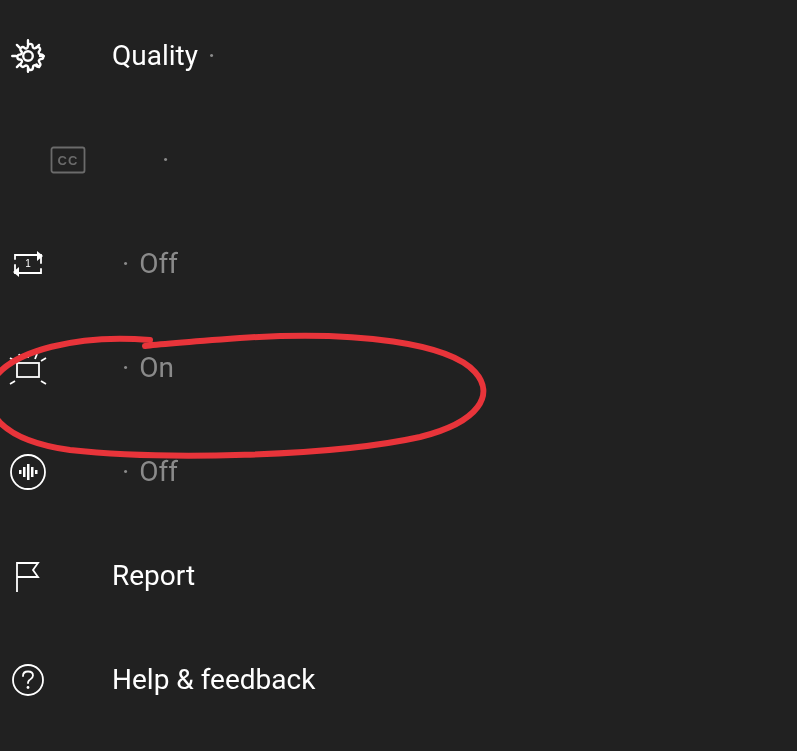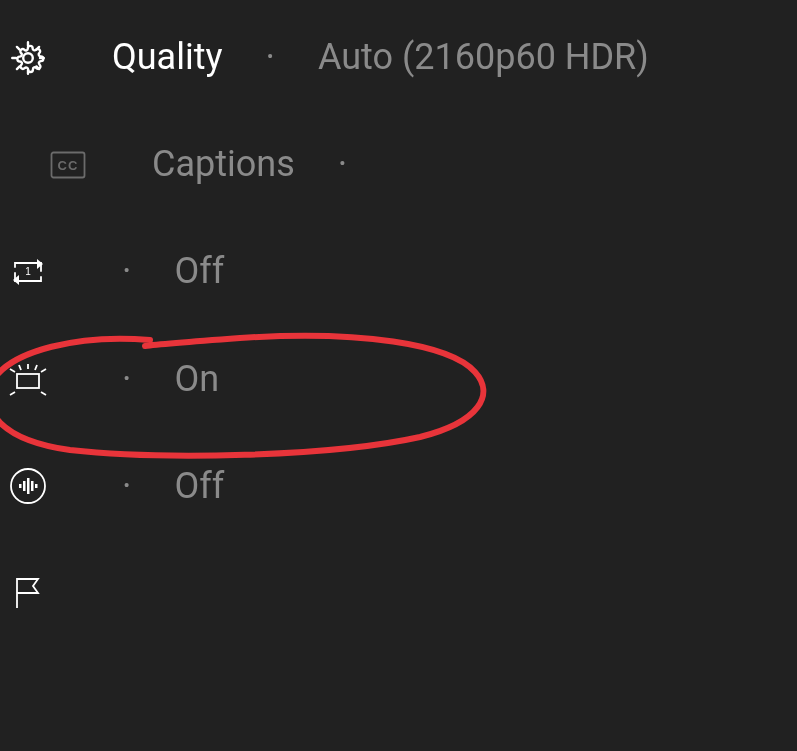--- a/index.html
+++ b/index.html
@@ -33,26 +33,25 @@
     .icon-wrap {
       width: 40px;
       height: 40px;
       display: flex;
       align-items: center;
       justify-content: center;
       flex-shrink: 0;
     }
     .label-wrap {
       margin-left: 64px;
-      font-size: 36px;
+      font-size: 28px;
       line-height: 1.2;
       display: flex;
       align-items: flex-end;
       flex-wrap: wrap;
-      gap: 33px;
     }
     .label-primary {
       color: #ffffff;
       font-weight: 400;
     }
     .label-primary.dim {
       color: #8a8a8a;
     }
     .sep {
       color: #8a8a8a;
@@ -85,33 +84,31 @@
     <span class="icon-wrap">
       <svg width="36" height="36" viewBox="0 0 24 24" fill="none" stroke="#ffffff" stroke-width="1.6">
         <circle cx="12" cy="12" r="3.2"></circle>
         <path d="M12 1.5v2.5M12 20v2.5M4.6 4.6l1.8 1.8M17.6 17.6l1.8 1.8M1.5 12h2.5M20 12h2.5M4.6 19.4l1.8-1.8M17.6 6.4l1.8-1.8" stroke-linecap="round"></path>
         <path d="M19.4 15c-.2.5-.1 1 .3 1.4l.1.1c.3.3.5.7.5 1.1 0 .4-.2.8-.5 1.1-.3.3-.7.5-1.1.5-.4 0-.8-.2-1.1-.5l-.1-.1c-.4-.4-.9-.5-1.4-.3-.5.2-.8.7-.8 1.2v.2c0 .9-.7 1.6-1.6 1.6s-1.6-.7-1.6-1.6v-.1c0-.5-.4-1-.9-1.2-.5-.2-1-.1-1.4.3l-.1.1c-.3.3-.7.5-1.1.5-.4 0-.8-.2-1.1-.5-.3-.3-.5-.7-.5-1.1 0-.4.2-.8.5-1.1l.1-.1c.4-.4.5-.9.3-1.4-.2-.5-.7-.8-1.2-.8h-.2c-.9 0-1.6-.7-1.6-1.6s.7-1.6 1.6-1.6h.1c.5 0 1-.4 1.2-.9.2-.5.1-1-.3-1.4l-.1-.1c-.3-.3-.5-.7-.5-1.1 0-.4.2-.8.5-1.1.3-.3.7-.5 1.1-.5.4 0 .8.2 1.1.5l.1.1c.4.4.9.5 1.4.3.5-.2.8-.7.8-1.2v-.2c0-.9.7-1.6 1.6-1.6s1.6.7 1.6 1.6v.1c0 .5.3 1 .8 1.2.5.2 1 .1 1.4-.3l.1-.1c.3-.3.7-.5 1.1-.5.4 0 .8.2 1.1.5.3.3.5.7.5 1.1 0 .4-.2.8-.5 1.1l-.1.1c-.4.4-.5.9-.3 1.4.2.5.7.8 1.2.8h.2c.9 0 1.6.7 1.6 1.6s-.7 1.6-1.6 1.6h-.1c-.5 0-1 .3-1.2.8z" fill="none"></path>
       </svg>
     </span>
     <div class="label-wrap">
       <span class="label-primary">Quality</span>
       <span class="sep">·</span>
-      <span class="label-value">Auto (2160p60 HDR)</span>
     </div>
   </div>
 
   <div class="menu-item disabled">
     <span class="icon-wrap">
       <svg width="36" height="28" viewBox="0 0 36 28" fill="none">
         <rect x="1.5" y="1.5" width="33" height="25" rx="2" stroke="#6b6b6b" stroke-width="1.8" fill="none"></rect>
         <text x="18" y="19" font-size="13" fill="#6b6b6b" text-anchor="middle" font-family="Arial" font-weight="600" letter-spacing="1">CC</text>
       </svg>
     </span>
     <div class="label-wrap">
-      <span class="label-primary dim">Captions</span>
       <span class="sep">·</span>
     </div>
   </div>
 
   <div class="menu-item">
     <span class="icon-wrap">
       <svg width="38" height="30" viewBox="0 0 38 30" fill="none" stroke="#ffffff" stroke-width="1.8">
         <path d="M6 10 L6 6 L32 6 L32 14" stroke-linecap="round" fill="none"></path>
         <path d="M32 20 L32 24 L6 24 L6 16" stroke-linecap="round" fill="none"></path>
         <path d="M28 2 L34 7 L28 12" fill="#ffffff" stroke="none"></path>
@@ -161,22 +158,37 @@
     </div>
   </div>
 
   <div class="menu-item">
     <span class="icon-wrap">
       <svg width="36" height="36" viewBox="0 0 36 36" fill="none" stroke="#ffffff" stroke-width="1.8">
         <line x1="7" y1="4" x2="7" y2="34"></line>
         <path d="M7 5 L28 5 L23 12 L28 19 L7 19" fill="none"></path>
       </svg>
     </span>
-  </div>
-
+    <div class="label-wrap">
+      <span class="label-primary">Report</span>
+    </div>
+  </div>
+
+  <div class="menu-item">
+    <span class="icon-wrap">
+      <svg width="36" height="36" viewBox="0 0 36 36" fill="none">
+        <circle cx="18" cy="18" r="15" stroke="#ffffff" stroke-width="1.8" fill="none"></circle>
+        <path d="M13 14 C13 11 15 9.5 18 9.5 C21 9.5 23 11 23 13.5 C23 16 20.5 17 19 18.5 C18.3 19.2 18 20 18 21" stroke="#ffffff" stroke-width="1.8" fill="none" stroke-linecap="round"></path>
+        <circle cx="18" cy="25.5" r="1.4" fill="#ffffff"></circle>
+      </svg>
+    </span>
+    <div class="label-wrap">
+      <span class="label-primary">Help &amp; feedback</span>
+    </div>
+  </div>
 
   <div class="menu-item">
     
     
   </div>
 
 </div>
 
 <svg class="circle-annotation" viewBox="0 0 520 130">
   <path d="M 170 8 

